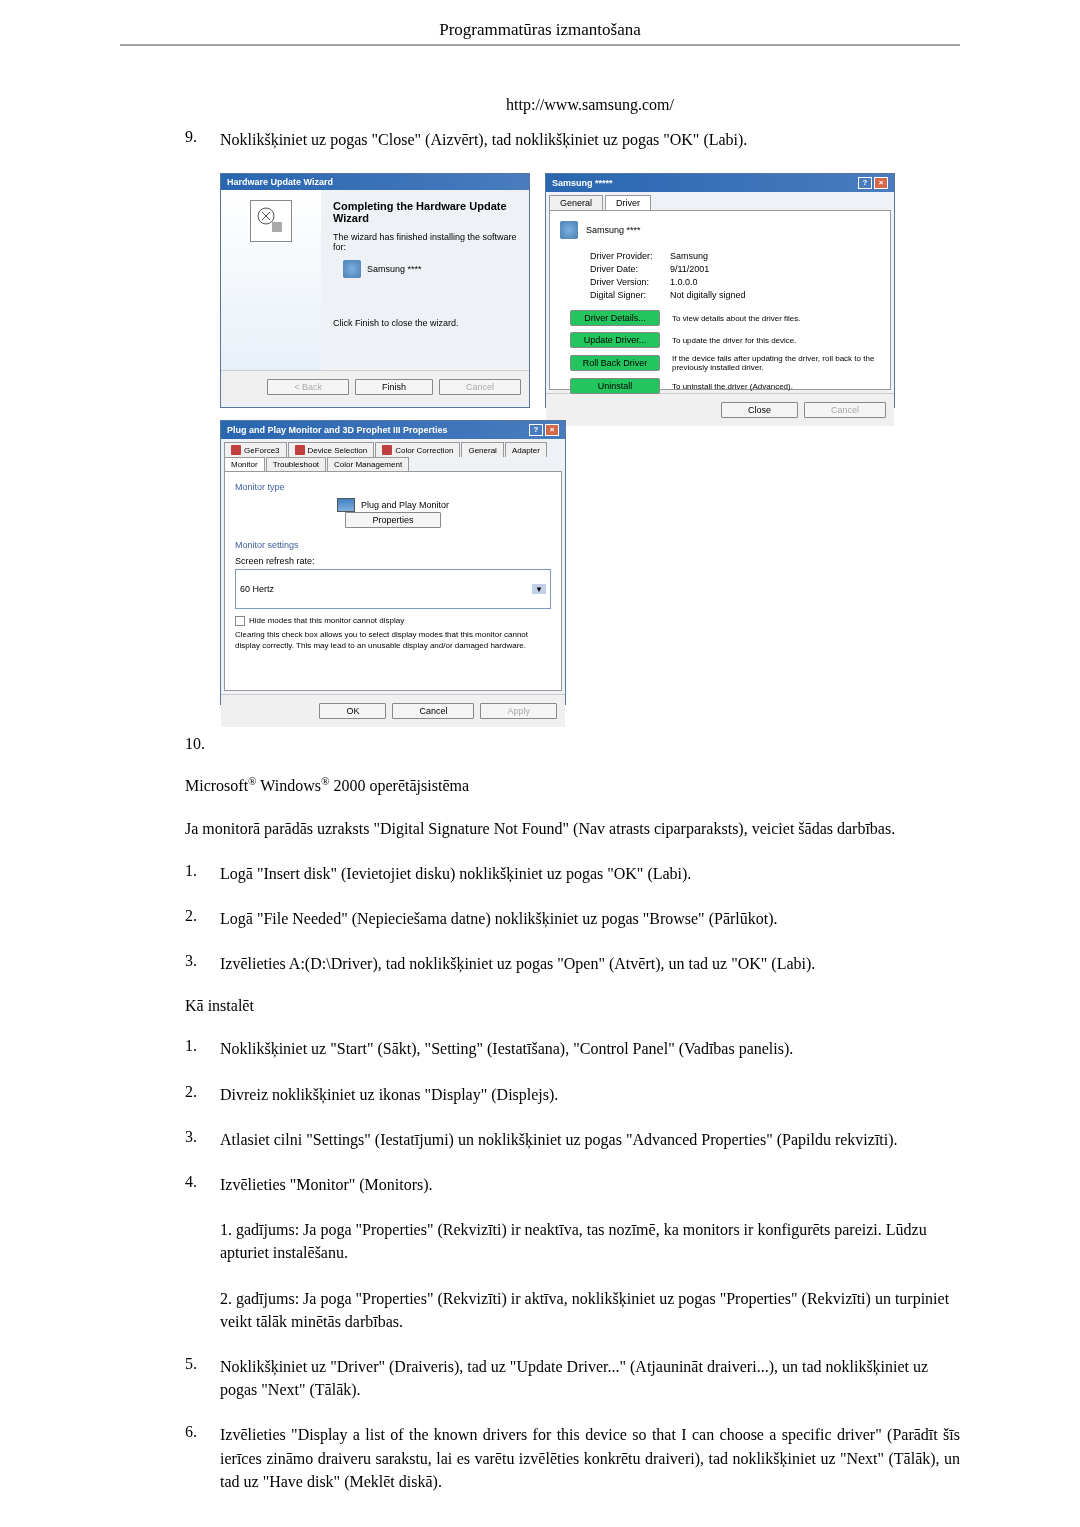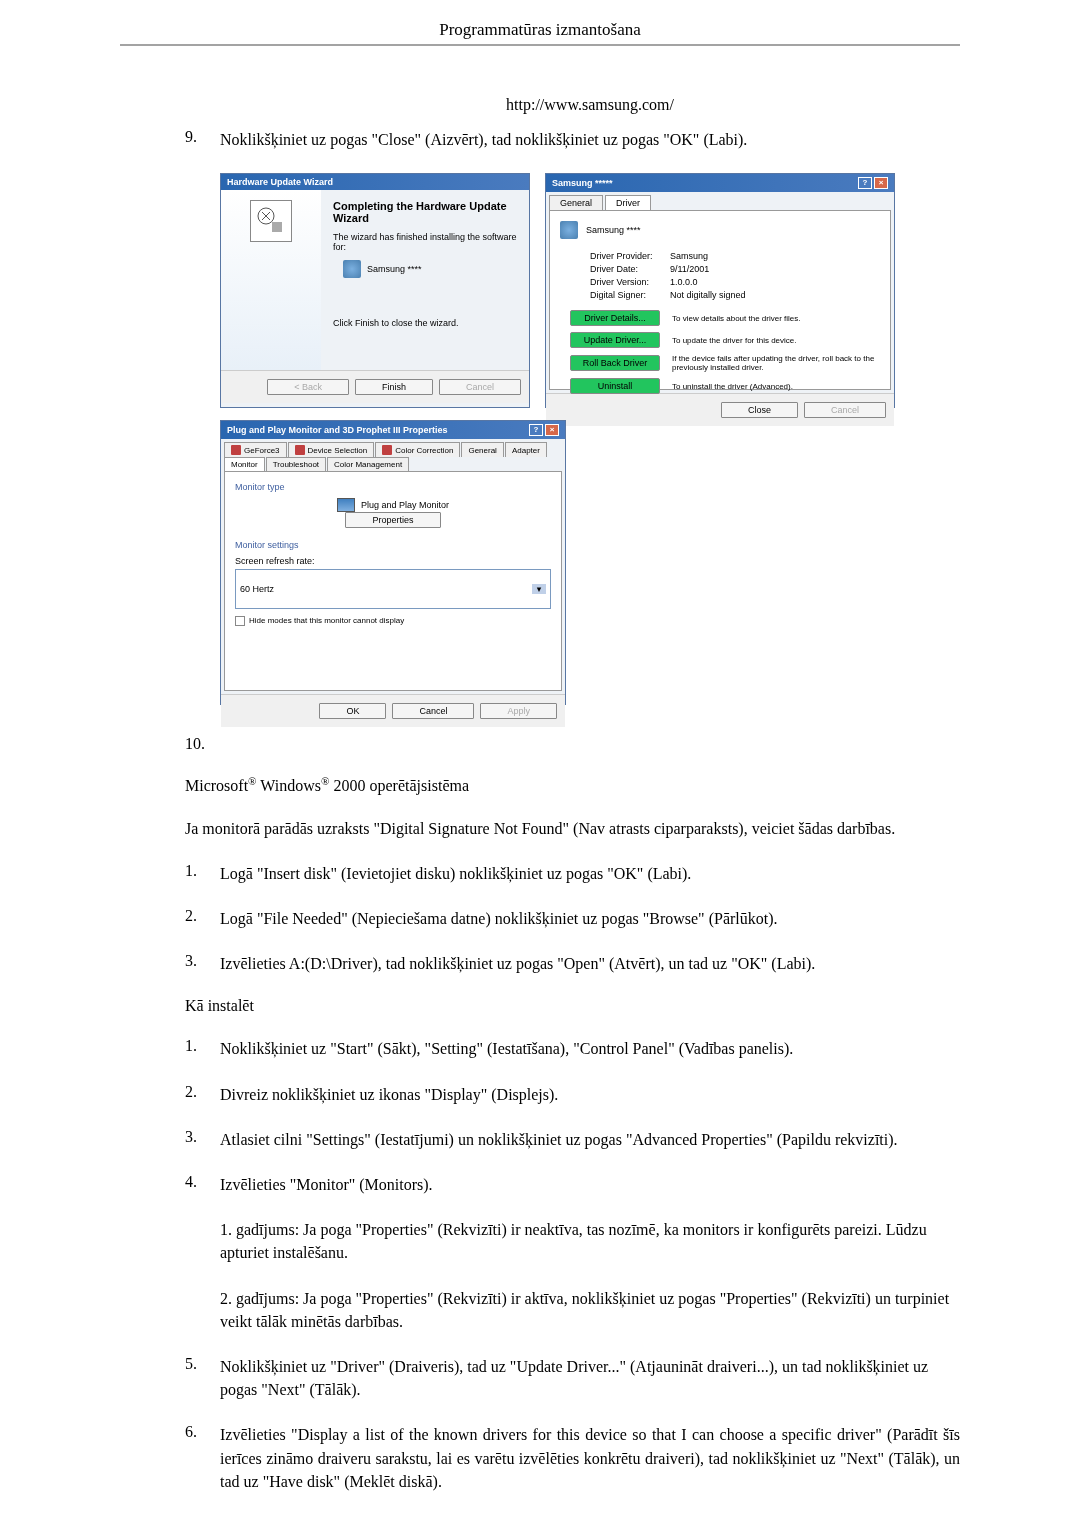--- a/index.html
+++ b/index.html
@@ -492,20 +492,21 @@
         <div class="fieldset-label">Monitor settings</div>
         <div style="font-size:9px;margin-bottom:3px;">Screen refresh rate:</div>
         <div class="select-box">
           <span>60 Hertz</span>
           <span class="select-arrow">▾</span>
         </div>
         <div class="checkbox-row">
           <div class="checkbox"></div>
           <span class="small-text">Hide modes that this monitor cannot display</span>
         </div>
+        <div class="small-text" style="margin-top:4px;">Clearing this check box allows you to select display modes that this monitor cannot display correctly. This may lead to an unusable display and/or damaged hardware.</div>
       </div>
       <div class="dialog-buttons">
         <div class="win-btn">OK</div>
         <div class="win-btn">Cancel</div>
         <div class="win-btn disabled">Apply</div>
       </div>
     </div>
   </div>
 </div>
 

